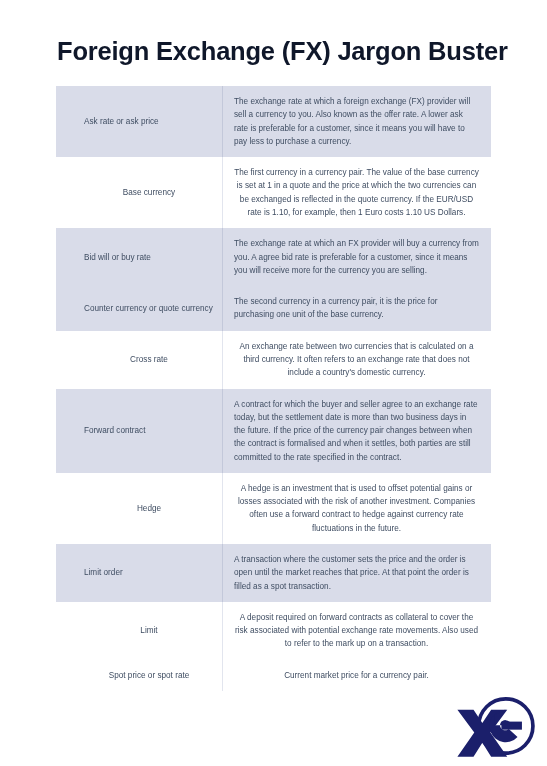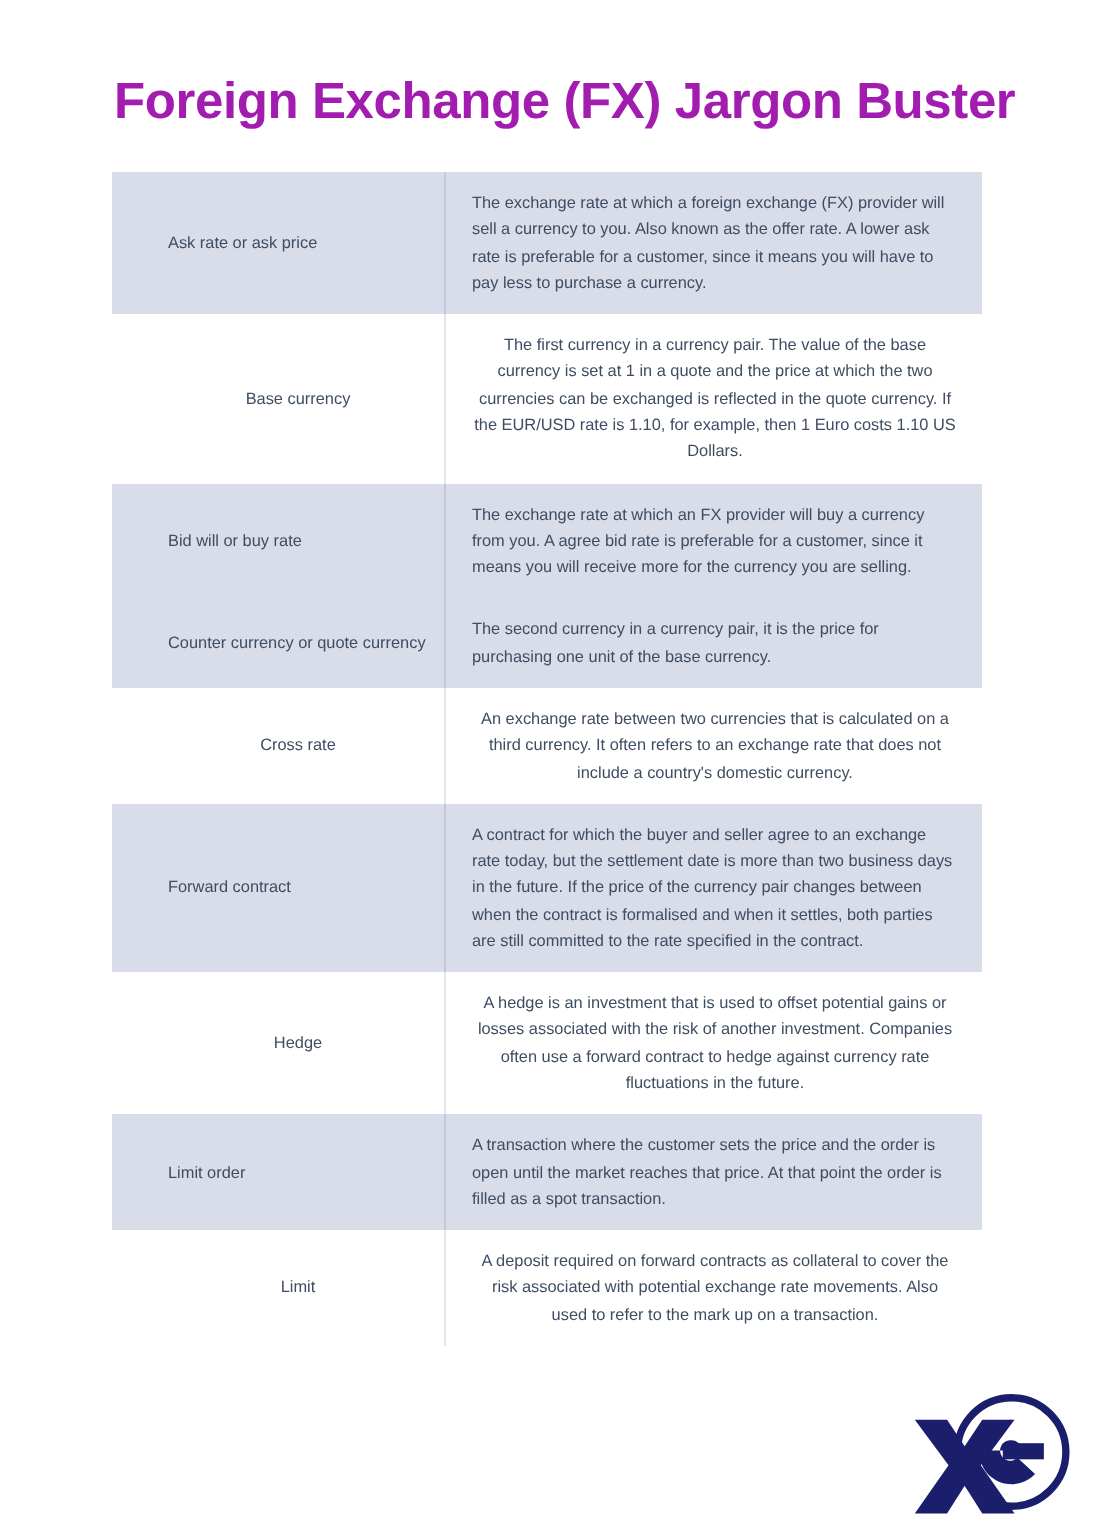--- a/index.html
+++ b/index.html
@@ -23,21 +23,21 @@
     position: relative;
     background: #ffffff;
   }
   .page-title {
     position: absolute;
     left: 57px;
     top: 37px;
     font-size: 25.5px;
     font-weight: bold;
     letter-spacing: -0.2px;
-    color: #a21caf;
+    color: #0f172a;
     white-space: nowrap;
   }
   .glossary-table {
     position: absolute;
     left: 56px;
     top: 86px;
     width: 435px;
     border-collapse: collapse;
     table-layout: fixed;
   }
@@ -56,21 +56,20 @@
     background: #ffffff;
     text-align: center;
   }
   .glossary-table td.term {
     width: 130px;
     padding-left: 28px;
     padding-right: 8px;
     color: #3f4d62;
   }
   .glossary-table td.definition {
-    padding-left: 13px;
     padding-right: 12px;
     border-left: 1px solid #c3c8da;
   }
   .glossary-table tr.plain td.definition {
     border-left: 1px solid #e2e5ee;
   }
   .xe-logo {
     position: absolute;
     right: 6px;
     bottom: 6px;
@@ -117,20 +116,24 @@
           <td class="definition">A hedge is an investment that is used to offset potential gains or losses associated with the risk of another investment. Companies often use a forward contract to hedge against currency rate fluctuations in the future.</td>
         </tr>
         <tr class="shaded">
           <td class="term">Limit order</td>
           <td class="definition">A transaction where the customer sets the price and the order is open until the market reaches that price. At that point the order is filled as a spot transaction.</td>
         </tr>
         <tr class="plain">
           <td class="term">Limit</td>
           <td class="definition">A deposit required on forward contracts as collateral to cover the risk associated with potential exchange rate movements. Also used to refer to the mark up on a transaction.</td>
         </tr>
+        <tr class="plain">
+          <td class="term">Spot price or spot rate</td>
+          <td class="definition">Current market price for a currency pair.</td>
+        </tr>
       </tbody>
   </table>
 
   <svg class="xe-logo" viewBox="0 0 120 92" aria-hidden="true">
     <circle cx="72" cy="46" r="37" fill="none" stroke="#1b1f6b" stroke-width="5"></circle>
     <g fill="#1b1f6b">
       <path d="M6 24 L28 24 L40 42 L52 24 L74 24 L51 55 L74 88 L52 88 L40 69 L28 88 L6 88 L29 55 Z"></path>
     </g>
     <g>
       <path d="M72 24 a22 22 0 1 0 16 37 l-12 -11 a7 7 0 1 1 -4 -12 a7 7 0 0 1 7 7 l-22 0 l0 -14 z" fill="#1b1f6b"></path>

